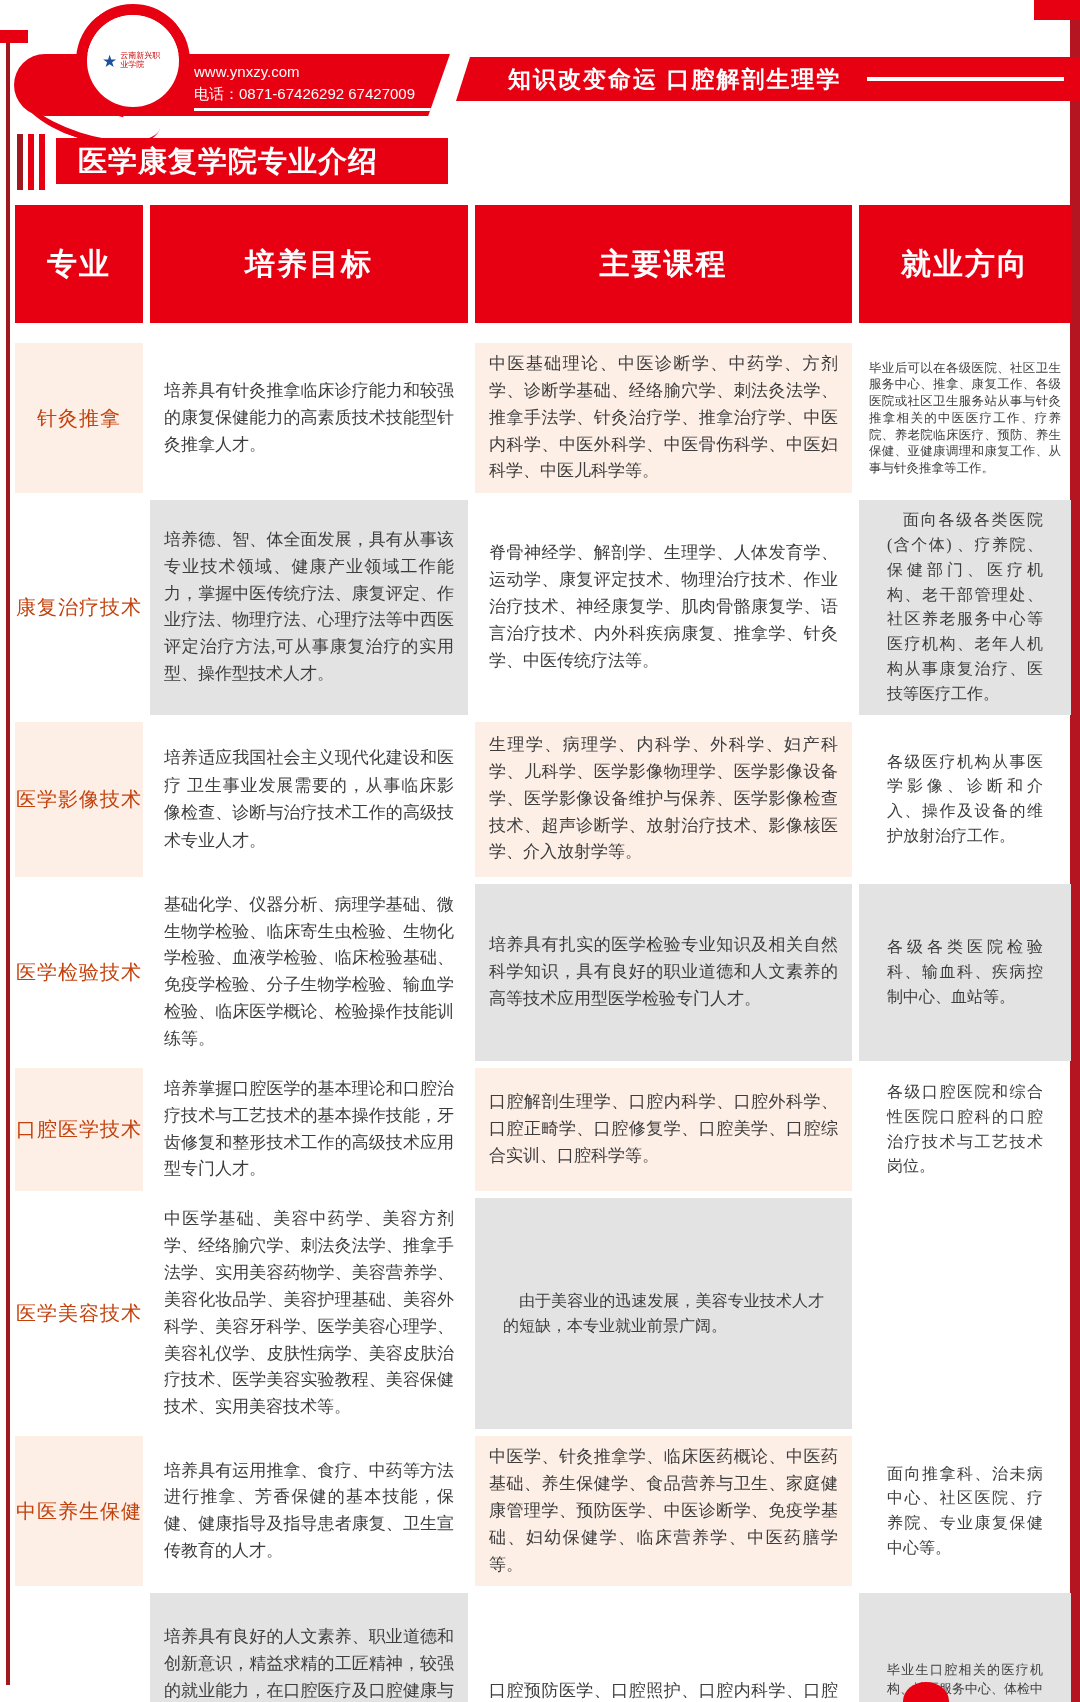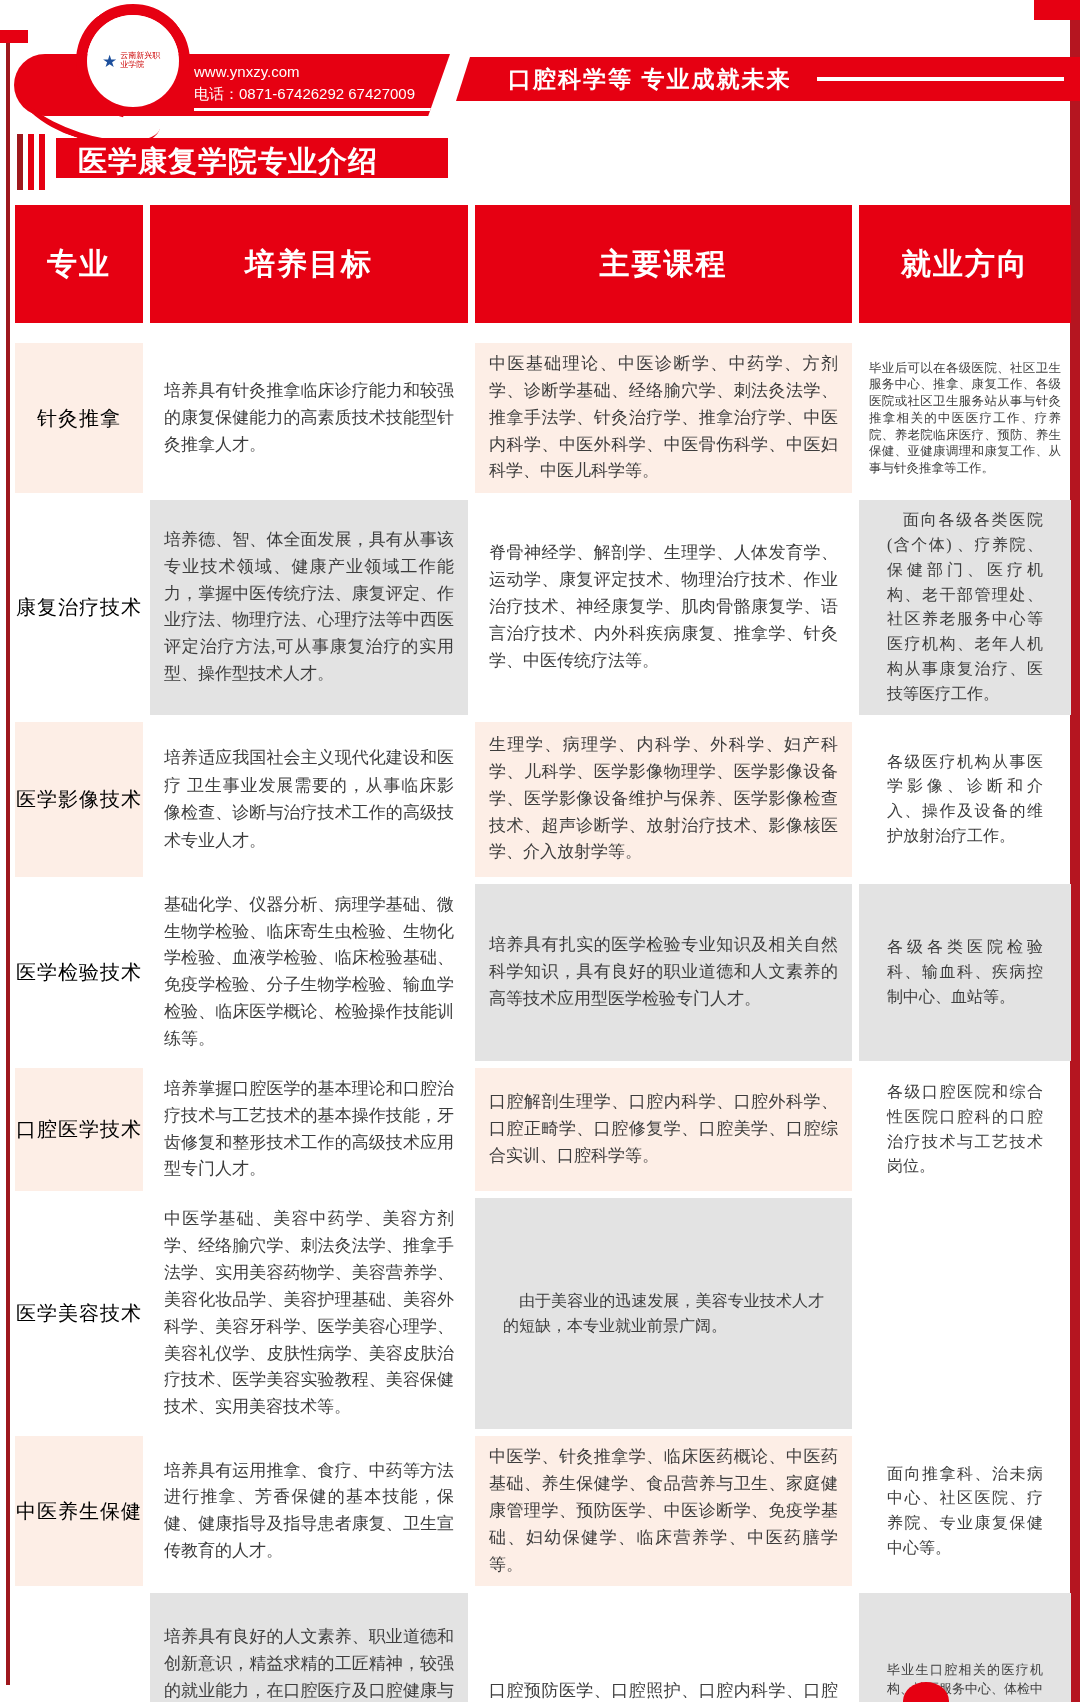--- a/index.html
+++ b/index.html
@@ -36,33 +36,33 @@
   .logo-star{color:#1c4f9c;font-size:17px;line-height:1;}
   .logo-text{color:#c00;font-size:8px;line-height:1.1;width:44px;
              font-family:"Liberation Sans",sans-serif;}
 
   
   .title-bars{position:absolute;left:17px;top:134px;display:flex;gap:5px;height:56px;align-items:flex-end;}
   .title-bars i{display:block;width:6px;background:#e60012;}
   .title-bars i:nth-child(1){height:56px;background:#9e181d;}
   .title-bars i:nth-child(2){height:56px;}
   .title-bars i:nth-child(3){height:56px;}
-  .title-banner{position:absolute;left:56px;top:138px;width:392px;height:40px;background:#e60012;
+  .title-banner{position:absolute;left:56px;top:138px;width:392px;height:46px;background:#e60012;
                 color:#fff;font-size:29px;font-weight:bold;line-height:46px;padding-left:22px;
                 box-sizing:border-box;font-family:"Liberation Sans",sans-serif;letter-spacing:1px;}
 
   
   .table{position:absolute;left:15px;top:205px;width:1056px;}
   .thead,.row{display:grid;grid-template-columns:128px 318px 377px 1fr;column-gap:7px;}
   .thead{height:118px;margin-bottom:20px;}
   .thead .hcell{background:#e60012;color:#fff;display:flex;align-items:center;justify-content:center;
                 font-size:30px;font-weight:bold;font-family:"Liberation Sans",sans-serif;letter-spacing:2px;}
   .row{margin-bottom:7px;}
   .cell{display:flex;align-items:center;box-sizing:border-box;}
-  .c1{justify-content:center;font-size:20px;color:#000000;letter-spacing:1px;}
+  .c1{justify-content:center;font-size:20px;color:#c2410c;letter-spacing:1px;}
   .c2,.c3{padding:8px 14px;}
   .c4{padding:8px 28px;}
   .cell p{margin:0;color:#3d3d3d;text-align:justify;}
   .c2 p,.c3 p{font-size:17px;line-height:1.58;}
   .c4 p{font-size:16px;line-height:1.55;}
 
   
   .row:nth-of-type(odd) .c1,.row:nth-of-type(odd) .c3{background:#fdeee6;}
   .row:nth-of-type(even) .c2,.row:nth-of-type(even) .c4{background:#e3e3e3;}
 
@@ -98,21 +98,21 @@
   <header>
     <div class="banner-left">
       <div class="contact">
         <div class="website">www.ynxzy.com</div>
         <div class="phone">电话：0871-67426292 67427009</div>
       </div>
       <div class="phone-underline"></div>
     </div>
 
     <div class="banner-right">
-      <span class="slogan">口腔科学等  专业成就未来</span>
+      <span class="slogan">知识改变命运  口腔解剖生理学</span>
       <span class="slogan-line"></span>
     </div>
 
     <div class="logo">
       <div class="logo-swoosh"></div>
       <div class="logo-ring"></div>
       <div class="logo-inner">
         <span class="logo-star">★</span>
         <span class="logo-text">云南新兴职业学院</span>
       </div>

